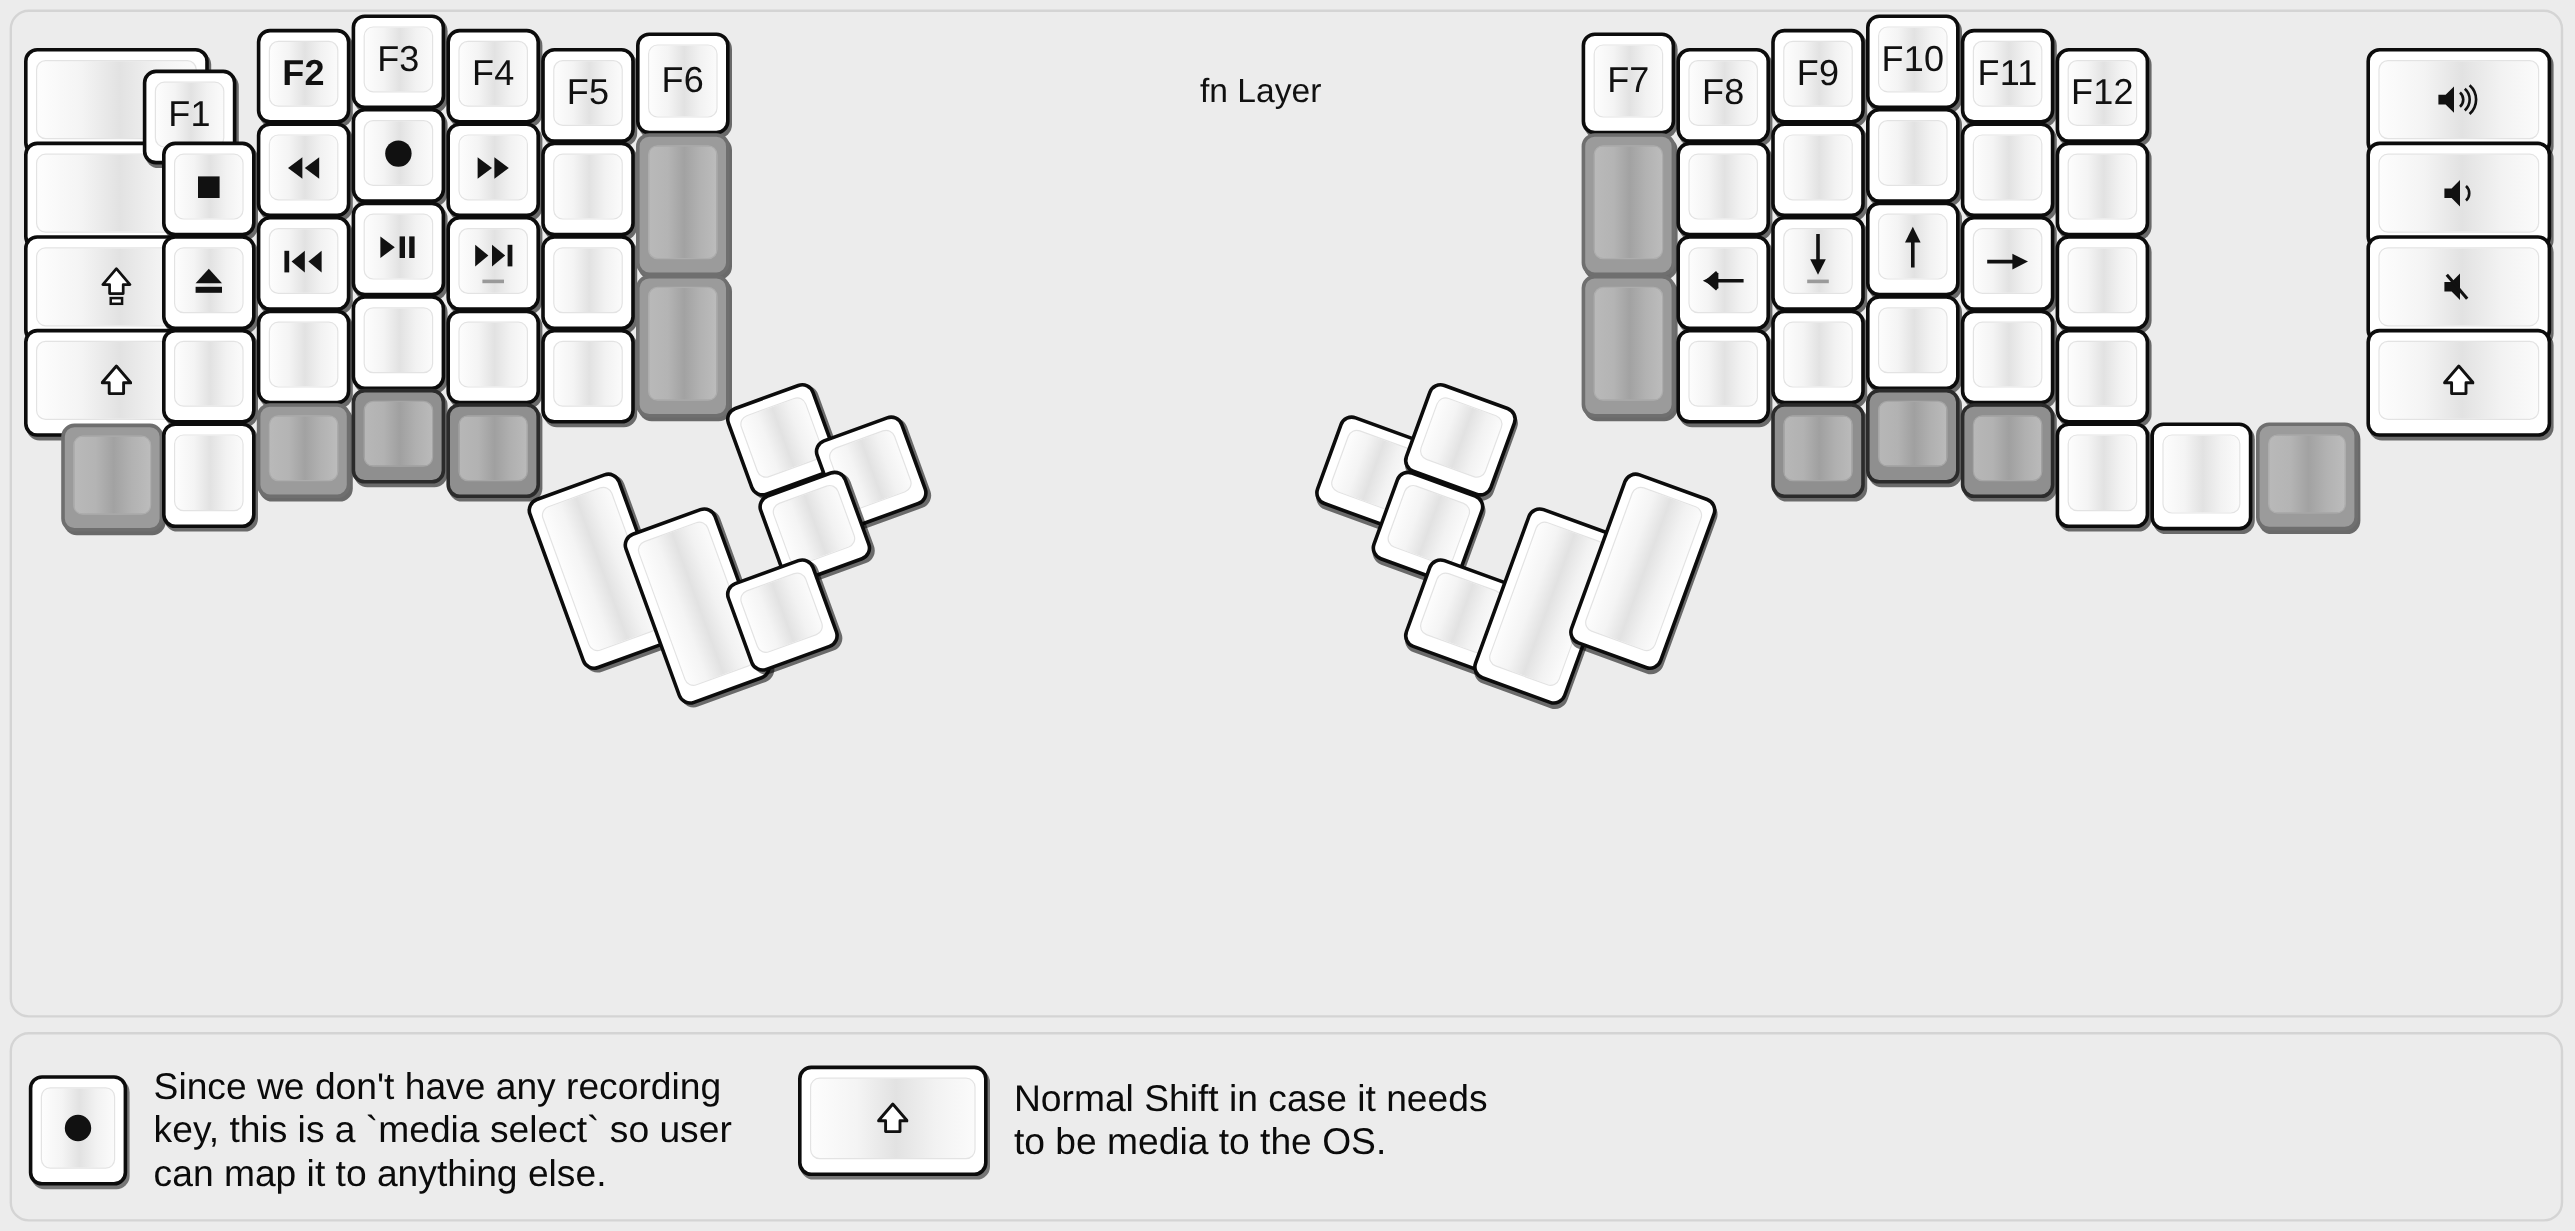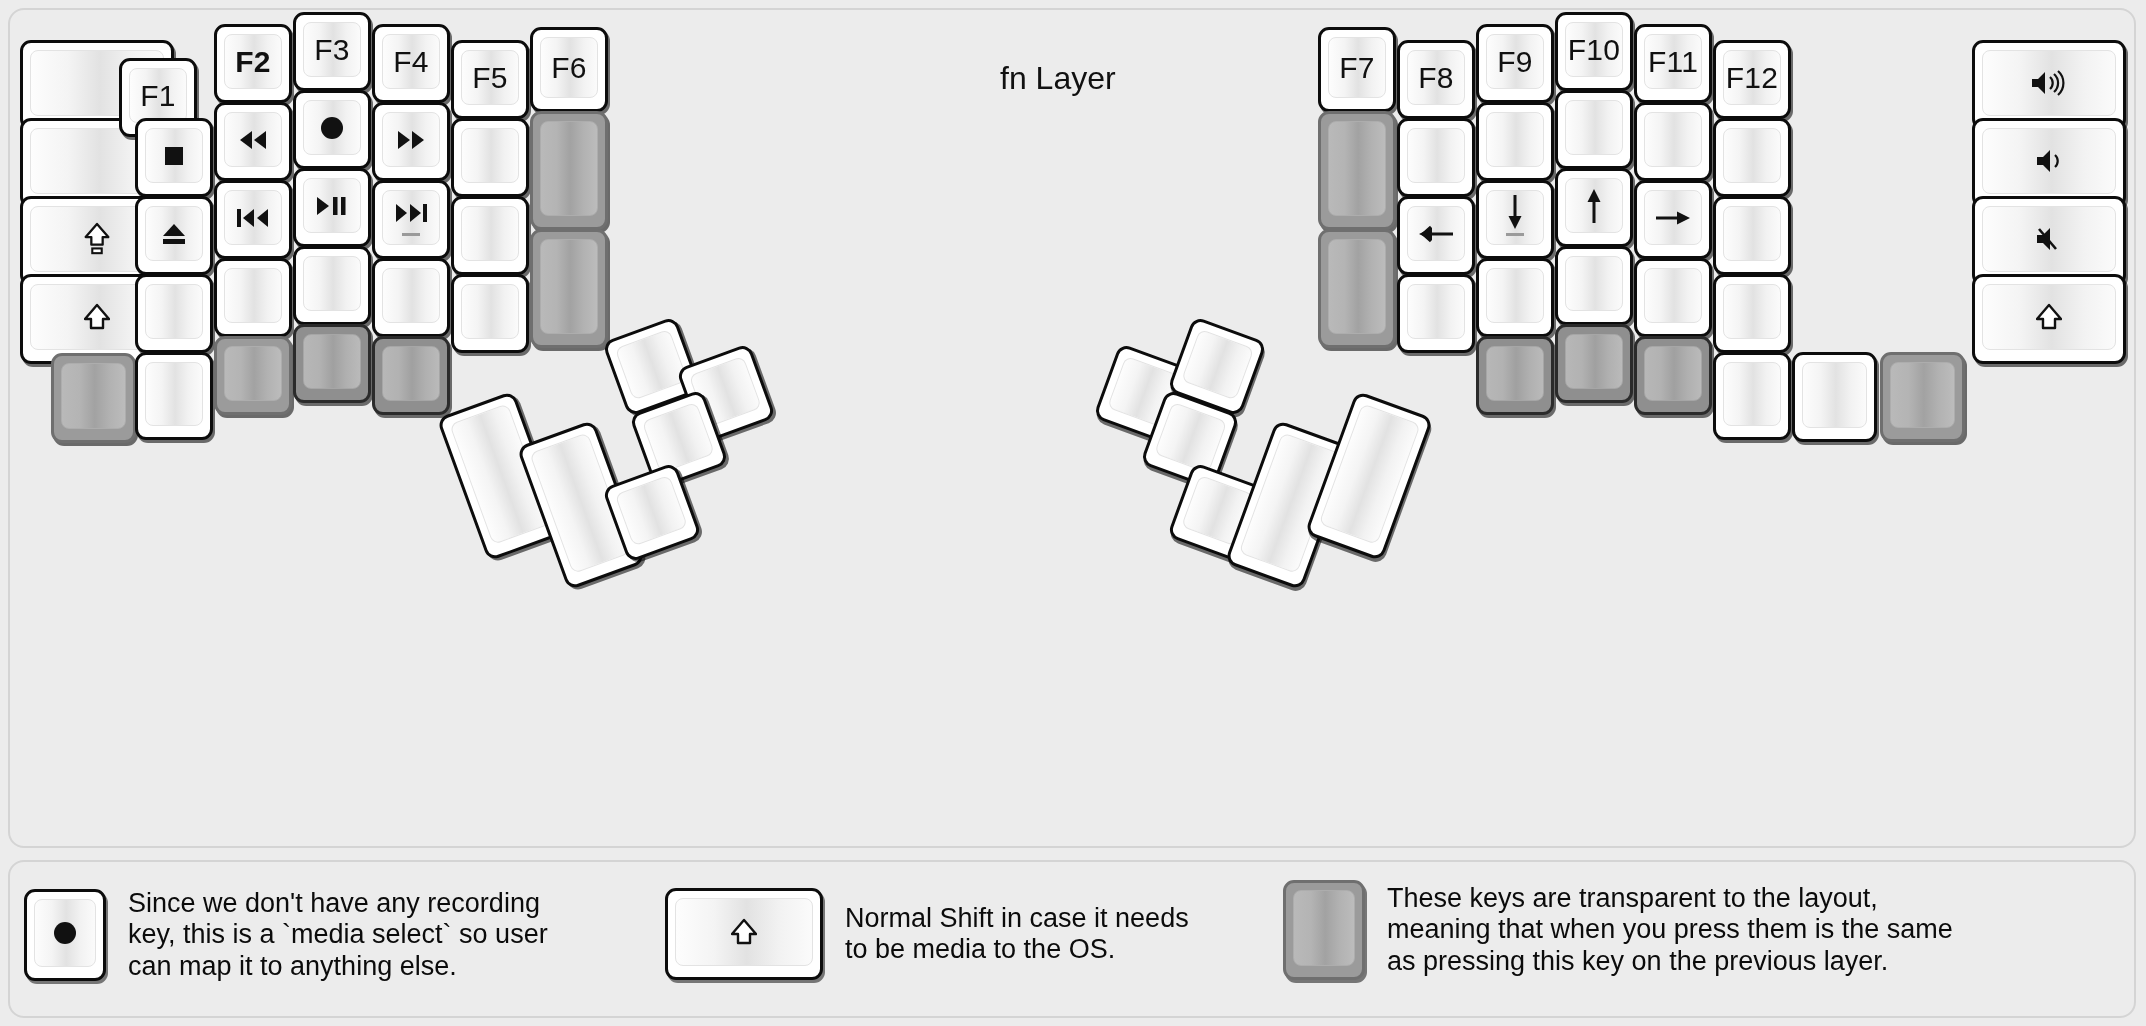--- a/index.html
+++ b/index.html
@@ -97,21 +97,21 @@
     border-color: #2b2b2b;
   }
   .key.trans2 .cap {
     border-color: #a6a6a6;
     background: linear-gradient(90deg,#b7b7b7 0%,#b2b2b2 28%,#a0a0a0 52%,#b0b0b0 76%,#bababa 100%);
   }
 
   
   .title {
     position: absolute;
-    font-size: 32px;
+    font-size: 28px;
     color: #111;
     white-space: nowrap;
   }
 
   
   .legend-item { position: absolute; display: flex; align-items: center; }
   .legend-key {
     position: relative;
     flex: 0 0 auto;
     box-sizing: border-box;
@@ -132,21 +132,21 @@
   .legend-key.trans .cap {
     border-color:#adadad;
     background: linear-gradient(90deg,#b9b9b9 0%,#b4b4b4 28%,#a2a2a2 52%,#b2b2b2 76%,#bcbcbc 100%);
   }
   .legend-key .glyph {
     position:absolute; left:0; top:0; right:0; bottom:4px;
     display:flex; align-items:center; justify-content:center;
   }
   .legend-text {
     margin-left: 22px;
-    font-size: 27px;
+    font-size: 31px;
     line-height: 1.16;
     color: #0b0b0b;
     white-space: pre-line;
   }
 </style>
 </head>
 <body>
 
 <div id="root">
 
@@ -556,22 +556,14 @@
       <div class="glyph">
         <svg width="26" height="30" viewBox="0 0 26 28">
           <path d="M13 2 L25 16 L19 16 L19 25 L7 25 L7 16 L1 16 Z" fill="#fff" stroke="#111" stroke-width="2.4" stroke-linejoin="round"></path>
         </svg>
       </div>
     </div>
     <div class="legend-text">Normal Shift in case it needs
 to be media to the OS.</div>
   </div>
 
-  <div class="legend-item" style="left:1283px; top:880px;">
-    <div class="legend-key trans" style="width:82px; height:100px;">
-      <div class="cap"></div>
-    </div>
-    <div class="legend-text">These keys are transparent to the layout,
-meaning that when you press them is the same
-as pressing this key on the previous layer.</div>
-  </div>
 
 </div>
 
 </body></html>

